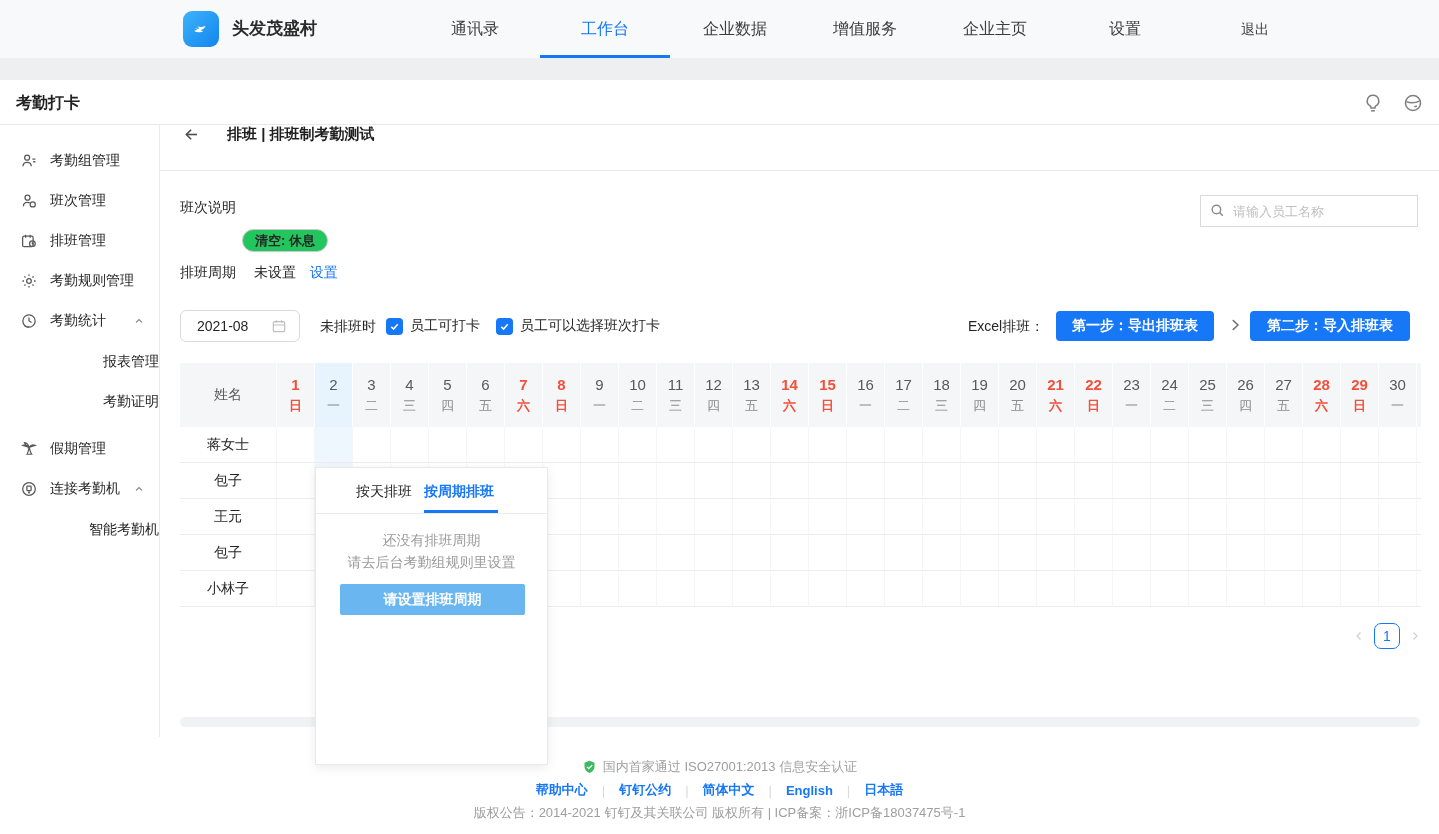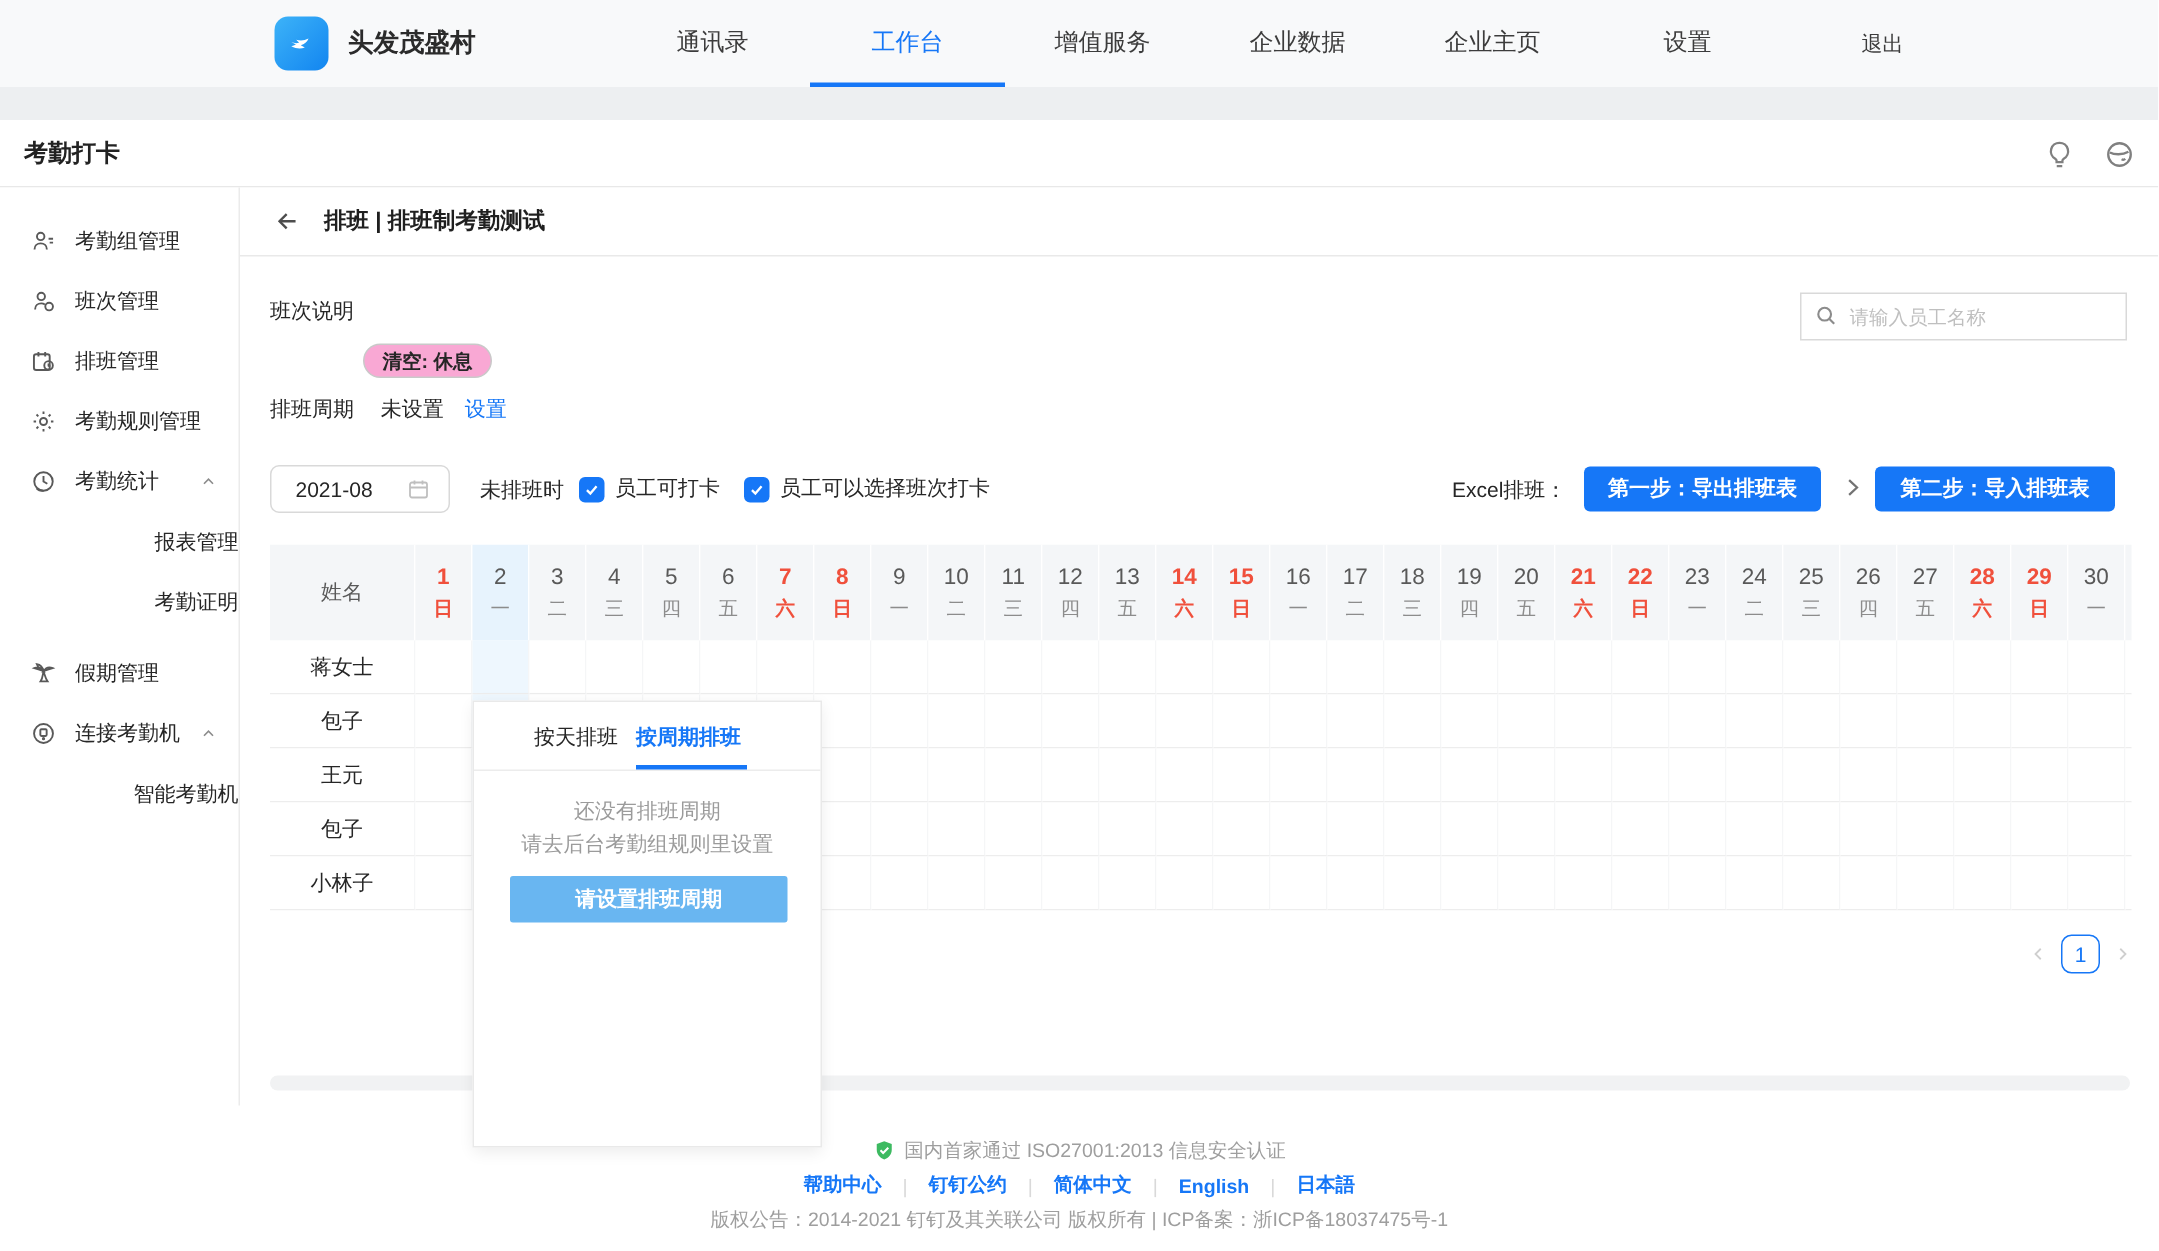--- a/index.html
+++ b/index.html
@@ -32,21 +32,21 @@
              border-right:1px solid #ebebeb; padding-top:16px;text-align:right; }
   .side-item { position:relative; height:40px; display:flex; align-items:center; padding-left:20px; gap:12px;
                font-size:14px; color:#262626; cursor:pointer; }
   .side-icon { width:18px; height:18px; color:#595959; display:flex; }
   .side-chevron { position:absolute; right:14px; width:12px; height:12px; color:#8c8c8c; display:flex; }
   .side-subitem { height:40px; line-height:40px; padding-left:48px; font-size:14px; color:#262626; cursor:pointer; }
   .side-group.spaced { margin-top:8px; }
 
   
   .page-header { position:absolute; left:160px; top:125px; right:0; height:46px; border-bottom:1px solid #e9e9e9;
-                 display:flex; align-items:center; padding-left:22px; gap:15px; background:#fff; }
+                 display:flex; padding-left:22px; gap:26px; background:#fff; }
   .back-arrow { width:19px; height:19px; color:#4d4d4d; cursor:pointer; display:flex; }
   .page-title { font-size:15px; font-weight:700; color:#1f1f1f; }
 
   .legend-label { position:absolute; left:180px; top:199px; font-size:14px; color:#262626; }
   .badges-row { position:absolute; left:242px; display:flex; gap:18px; }
   .badges-row.r1 { top:195px; }
   .badges-row.r2 { top:229px; }
   .badge { height:23px; line-height:21px; padding:0 12px; border-radius:12px; font-size:13px; font-weight:600;
            border:1px solid transparent; white-space:nowrap; }
 
@@ -134,22 +134,22 @@
   <div class="topnav">
     <div class="logo">
       <svg width="24" height="24" viewBox="0 0 24 24">
           <path fill="#fff" d="M5.2 13.9c3.4 1.7 6.3 1.9 9 .7l-2.7-1.4c2.5-.7 4.2-2.1 5.2-4.5-2.8 1.4-5.4 1.6-8.2.8l1.9 2c-1.8.5-3.5.3-5.2-.5l3.1 1.6c-1 .6-2 .9-3.1 1.3z"></path>
         </svg>
     </div>
     <div class="company">头发茂盛村</div>
     <div class="nav-items">
         <div class="nav-item">通讯录</div>
         <div class="nav-item active">工作台</div>
+        <div class="nav-item">企业数据</div>
         <div class="nav-item">增值服务</div>
-        <div class="nav-item">企业数据</div>
         <div class="nav-item">企业主页</div>
         <div class="nav-item">设置</div>
         <div class="nav-item small">退出</div>
       </div>
   </div>
 
   <div class="grayband"></div>
 
   <div class="appbar">
     <div class="appbar-title">考勤打卡</div>
@@ -272,21 +272,21 @@
       <svg viewBox="0 0 24 24" fill="none" stroke="currentColor" stroke-width="2">
           <path d="M19 12H6"></path>
           <path d="M11.5 6 5.5 12l6 6"></path>
         </svg>
     </span>
     <span class="page-title">排班 | 排班制考勤测试</span>
   </div>
 
   <div class="legend-label">班次说明</div>
   <div class="badges-row r2">
-      <div class="badge" style="background: #f9a8d4; color: rgb(38, 38, 38); border-color: rgb(201, 201, 201);">清空: 休息</div>
+      <div class="badge" style="background: #22c55e; color: rgb(38, 38, 38); border-color: rgb(201, 201, 201);">清空: 休息</div>
     </div>
 
   <div class="search-wrap">
     <span class="search-icon">
       <svg viewBox="0 0 24 24" fill="none" stroke="currentColor" stroke-width="2">
           <circle cx="10.5" cy="10.5" r="6"></circle>
           <path d="M15 15l4.5 4.5"></path>
         </svg>
     </span>
     <input type="text" placeholder="请输入员工名称" style="">

